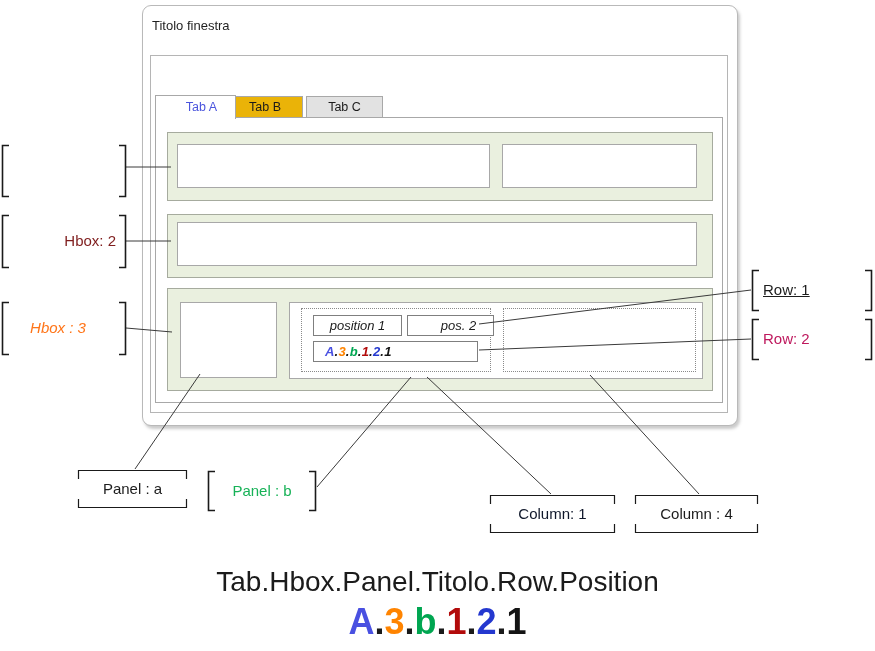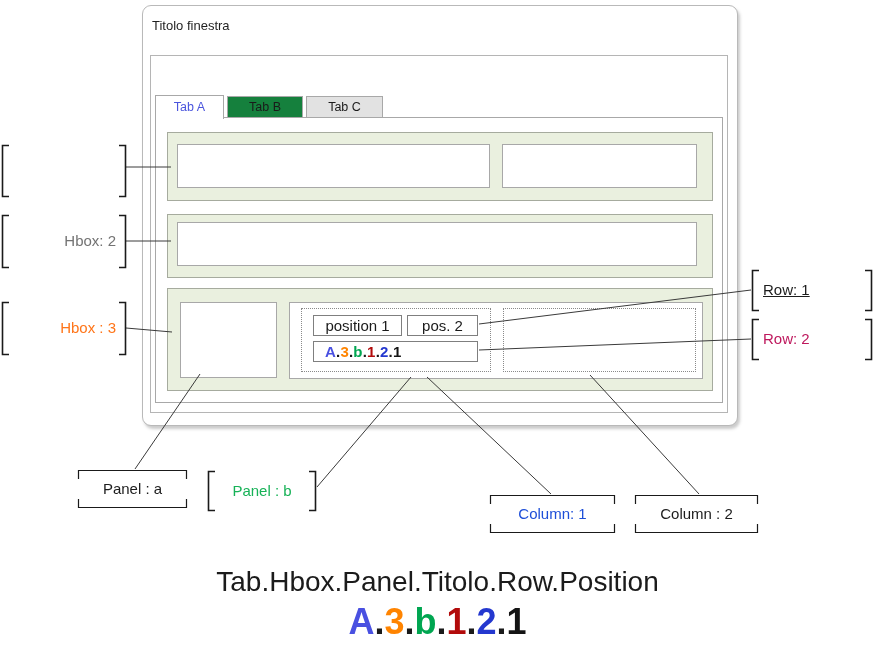--- a/index.html
+++ b/index.html
@@ -10,33 +10,33 @@
   
   #window{left:142px;top:5px;width:594px;height:419px;background:#fff;
           border:1px solid #b9b9b9;border-radius:9px;
           box-shadow:2px 3px 3px rgba(140,140,140,0.45);}
   #window-title{left:152px;top:18px;font-size:13px;color:#1f1f1f;}
   #inner-rect{left:150px;top:55px;width:576px;height:356px;border:1px solid #b5b5b5;}
   #content-rect{left:155px;top:117px;width:566px;height:284px;border:1px solid #a8a8a8;background:#fff;}
 
   .tab{position:absolute;text-align:center;font-size:12.5px;}
   #tab-a{left:155px;top:95px;width:67px;height:23px;line-height:23px;background:#ffffff;
-         border:1px solid #a8a8a8;border-bottom:none;z-index:4;}
-  #tab-b{left:227px;top:96px;width:74px;height:20px;line-height:20px;background:#15803d;border:1px solid #a8a8a8;}
+         border:1px solid #a8a8a8;border-bottom:none;z-index:4;padding-left:12px;}
+  #tab-b{left:227px;top:96px;width:74px;height:20px;line-height:20px;background:#eab308;border:1px solid #a8a8a8;}
   #tab-c{left:306px;top:96px;width:75px;height:20px;line-height:20px;background:#e2e2e2;border:1px solid #a8a8a8;}
 
   .hbox{position:absolute;background:#eaf0df;border:1px solid #a6ab9e;}
   #hbox-1{left:167px;top:132px;width:544px;height:67px;}
   #hbox-2{left:167px;top:214px;width:544px;height:62px;}
   #hbox-3{left:167px;top:288px;width:544px;height:101px;}
   .wbox{position:absolute;background:#ffffff;border:1px solid #a8a8a8;}
 
   .dashed-col{position:absolute;border:1px dotted #8a8a8a;background:transparent;}
-  .slot{position:absolute;background:#fff;border:1px solid #7f7f7f;font-size:15px;
-        line-height:19px;text-align:center;}
+  .slot{position:absolute;background:#fff;border:1px solid #7f7f7f;font-size:13px;
+        line-height:19px;text-align:center;font-style:italic;}
   #slot-code{text-align:left;padding-left:11px;font-weight:bold;letter-spacing:0.2px;}
 
   .side-label{position:absolute;font-size:15px;height:20px;line-height:20px;}
   #label-hbox-wrap{left:0;top:0;width:116px;text-align:right;}
   .boxed-label{position:absolute;font-size:15px;text-align:center;}
 
   #caption-formula{left:0;top:565px;width:875px;text-align:center;font-size:28px;line-height:34px;color:#1b1b1b;}
   #caption-code{left:0;top:600px;width:875px;text-align:center;font-size:36px;line-height:44px;font-weight:bold;}
 
   #overlay{left:0;top:0;pointer-events:none;z-index:6;}
@@ -65,33 +65,33 @@
 
   <div id="hbox-2" class="hbox"></div>
   <div class="wbox abs" style="left:177px;top:222px;width:518px;height:42px;"></div>
 
   <div id="hbox-3" class="hbox"></div>
   <div class="wbox abs" style="left:180px;top:302px;width:95px;height:74px;"></div>
   <div class="wbox abs" style="left:289px;top:302px;width:412px;height:75px;"></div>
   <div class="dashed-col abs" style="left:301px;top:308px;width:188px;height:62px;"></div>
   <div class="dashed-col abs" style="left:503px;top:308px;width:191px;height:62px;"></div>
   <div class="slot" style="left:313px;top:315px;width:87px;height:19px;">position 1</div>
-  <div class="slot" style="left:407px;top:315px;width:69px;height:19px;">pos. 2</div>
+  <div class="slot" style="left:407px;top:315px;width:69px;height:19px;padding-left:16px;">pos. 2</div>
   <div id="slot-code" class="slot" style="left:313px;top:341px;width:152px;height:19px;"><span style="color: rgb(73, 80, 225);">A</span><span style="color: rgb(26, 26, 26);">.</span><span style="color: rgb(255, 132, 0);">3</span><span style="color: rgb(26, 26, 26);">.</span><span style="color: rgb(0, 166, 81);">b</span><span style="color: rgb(26, 26, 26);">.</span><span style="color: rgb(178, 11, 11);">1</span><span style="color: rgb(26, 26, 26);">.</span><span style="color: rgb(36, 56, 207);">2</span><span style="color: rgb(26, 26, 26);">.</span><span style="color: rgb(20, 20, 20);">1</span></div>
 
-  <div class="side-label" style="top: 231px; left: 0px; width: 116px; text-align: right; color: #737373;">Hbox: 2</div>
-  <div class="side-label" style="top: 318px; left: 0px; width: 116px; text-align: right; color: rgb(255, 117, 25);">Hbox : 3</div>
+  <div class="side-label" style="top: 231px; left: 0px; width: 116px; text-align: right; color: #7f1d1d;">Hbox: 2</div>
+  <div class="side-label" style="top: 318px; left: 0px; width: 116px; text-align: center; color: rgb(255, 117, 25); font-style: italic;">Hbox : 3</div>
 
   <div class="side-label" style="left: 763px; top: 280px; width: 100px; color: rgb(28, 28, 28); text-decoration: underline;">Row: 1</div>
   <div class="side-label" style="left: 763px; top: 329px; width: 100px; color: #be185d;">Row: 2</div>
 
   <div class="boxed-label" style="left: 215px; top: 471px; width: 94px; height: 40px; line-height: 40px; color: rgb(23, 178, 87);">Panel : b</div>
   <div class="boxed-label" style="left: 78px; top: 470px; width: 109px; height: 38px; line-height: 38px; color: rgb(28, 28, 28);">Panel : a</div>
-  <div class="boxed-label" style="left: 490px; top: 495px; width: 125px; height: 38px; line-height: 38px; color: #1d4ed8;">Column: 1</div>
-  <div class="boxed-label" style="left: 635px; top: 495px; width: 123px; height: 38px; line-height: 38px; color: rgb(28, 28, 28);">Column : 2</div>
+  <div class="boxed-label" style="left: 490px; top: 495px; width: 125px; height: 38px; line-height: 38px; color: #0f172a;">Column: 1</div>
+  <div class="boxed-label" style="left: 635px; top: 495px; width: 123px; height: 38px; line-height: 38px; color: rgb(28, 28, 28);">Column : 4</div>
 
   <div id="caption-formula" class="abs">Tab.Hbox.Panel.Titolo.Row.Position</div>
   <div id="caption-code" class="abs"><span style="color: rgb(73, 80, 225);">A</span><span style="color: rgb(26, 26, 26);">.</span><span style="color: rgb(255, 132, 0);">3</span><span style="color: rgb(26, 26, 26);">.</span><span style="color: rgb(0, 166, 81);">b</span><span style="color: rgb(26, 26, 26);">.</span><span style="color: rgb(178, 11, 11);">1</span><span style="color: rgb(26, 26, 26);">.</span><span style="color: rgb(36, 56, 207);">2</span><span style="color: rgb(26, 26, 26);">.</span><span style="color: rgb(20, 20, 20);">1</span></div>
 
   <svg id="overlay" class="abs" width="875" height="651" viewBox="0 0 875 651">
 
     <line class="leader" x1="126" y1="167" x2="171" y2="167"></line>
     <line class="leader" x1="126" y1="241" x2="171" y2="241"></line>
     <line class="leader" x1="126" y1="328" x2="172" y2="332"></line>
     <line class="leader" x1="479" y1="324" x2="751" y2="290"></line>

